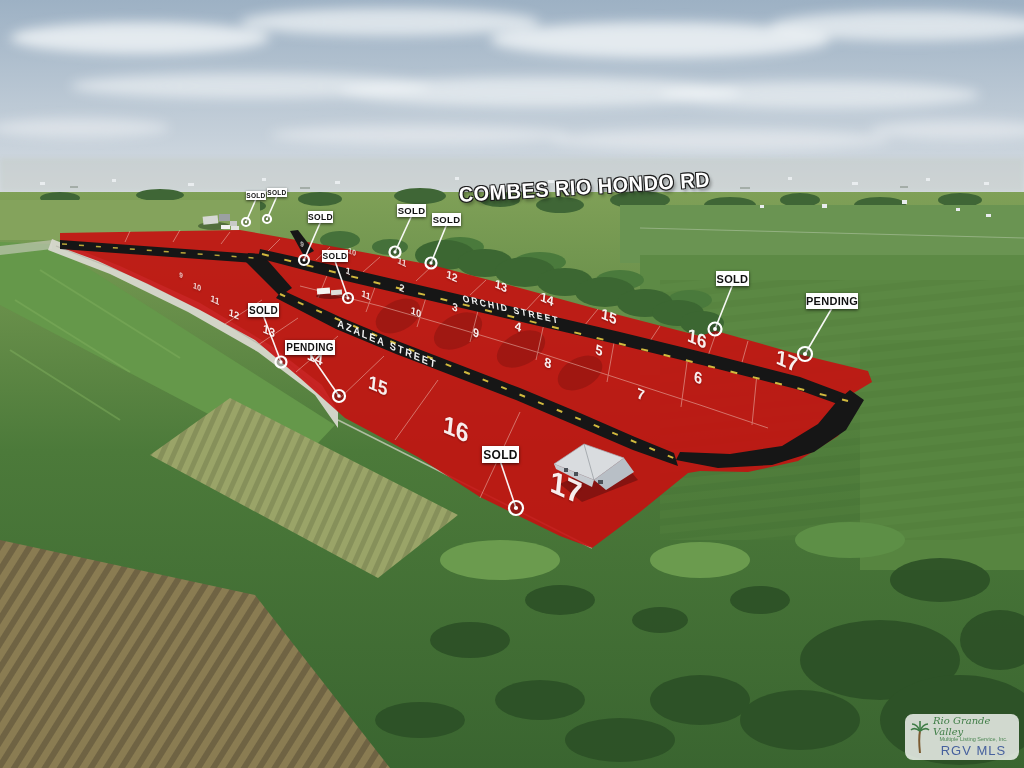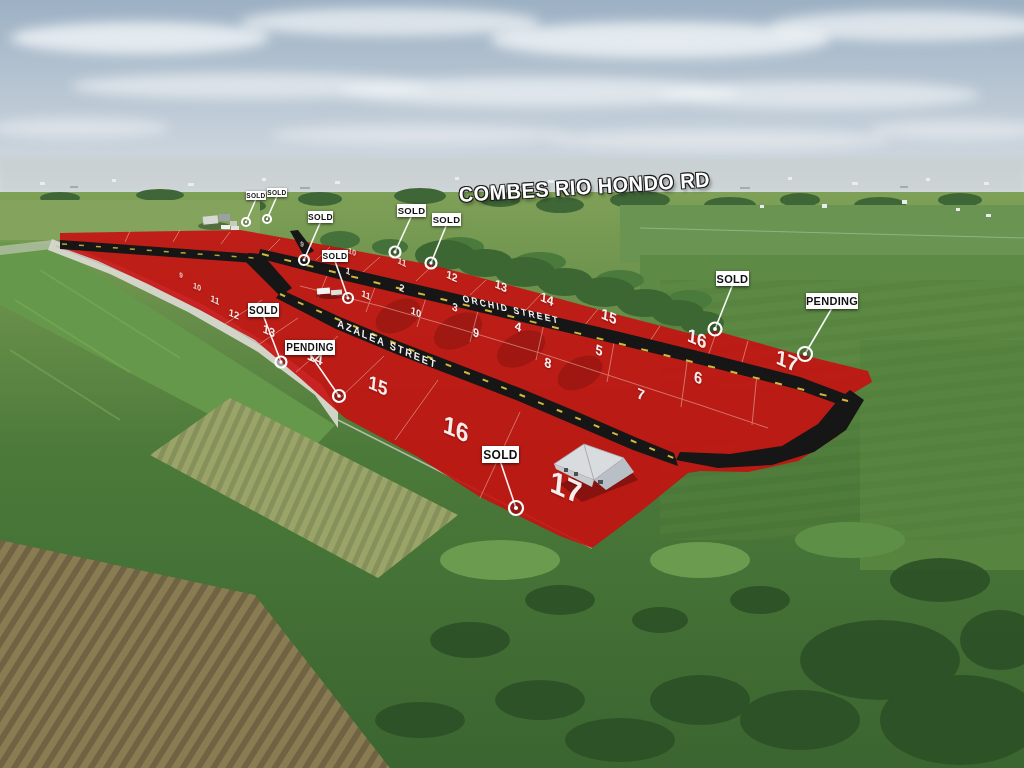--- a/index.html
+++ b/index.html
@@ -318,20 +318,37 @@
       <circle cx="339" cy="396" r="1.7999999999999998" fill="#ffffff"></circle>
       <line x1="500.5" y1="462" x2="516" y2="508" stroke="#ffffff" stroke-width="1.6" opacity=".95"></line>
       <circle cx="516" cy="508" r="7" fill="rgba(20,20,20,.25)" stroke="#ffffff" stroke-width="2.2"></circle>
       <circle cx="516" cy="508" r="2.1" fill="#ffffff"></circle>
     </svg>
 
   <div id="combes-label">COMBES RIO HONDO RD</div>
   <div id="street-orchid" class="street-label">ORCHID STREET</div>
   <div id="street-azalea" class="street-label">AZALEA STREET</div>
 
+  <div id="mls-box">
+    <svg width="20" height="34" viewBox="0 0 20 34">
+      <path d="M10,33 C9,24 9,16 10,11" stroke="#7a5a30" stroke-width="2" fill="none"></path>
+      <g stroke="#3f7d46" stroke-width="1.6" fill="none">
+        <path d="M10,11 C6,8 3,8 1,10"></path>
+          <path d="M10,11 C14,8 17,8 19,10"></path>
+        <path d="M10,11 C8,6 5,4 2,4"></path>
+          <path d="M10,11 C12,6 15,4 18,4"></path>
+        <path d="M10,11 C10,6 10,3 10,1"></path>
+      </g>
+    </svg>
+    <div id="mls-text">
+      <span id="mls-brand">Rio Grande Valley</span>
+      <span id="mls-sub">Multiple Listing Service, Inc.</span>
+      <span id="mls-rgv">RGV MLS</span>
+    </div>
+  </div>
 <div class="sign" style="left: 246px; top: 191px; width: 20px; height: 9px; font-size: 6.5px;">SOLD</div>
     <div class="sign" style="left: 267px; top: 188px; width: 20px; height: 9px; font-size: 6.5px;">SOLD</div>
     <div class="sign" style="left: 308px; top: 211px; width: 25px; height: 12px; font-size: 8.5px;">SOLD</div>
     <div class="sign" style="left: 322px; top: 250px; width: 26px; height: 12px; font-size: 8.5px;">SOLD</div>
     <div class="sign" style="left: 397px; top: 204px; width: 29px; height: 13px; font-size: 9.5px;">SOLD</div>
     <div class="sign" style="left: 432px; top: 213px; width: 29px; height: 13px; font-size: 9.5px;">SOLD</div>
     <div class="sign" style="left: 716px; top: 271px; width: 33px; height: 15px; font-size: 11px;">SOLD</div>
     <div class="sign" style="left: 806px; top: 293px; width: 52px; height: 16px; font-size: 11px;">PENDING</div>
     <div class="sign" style="left: 248px; top: 303px; width: 31px; height: 14px; font-size: 10px;">SOLD</div>
     <div class="sign" style="left: 285px; top: 340px; width: 50px; height: 15px; font-size: 10px;">PENDING</div>

